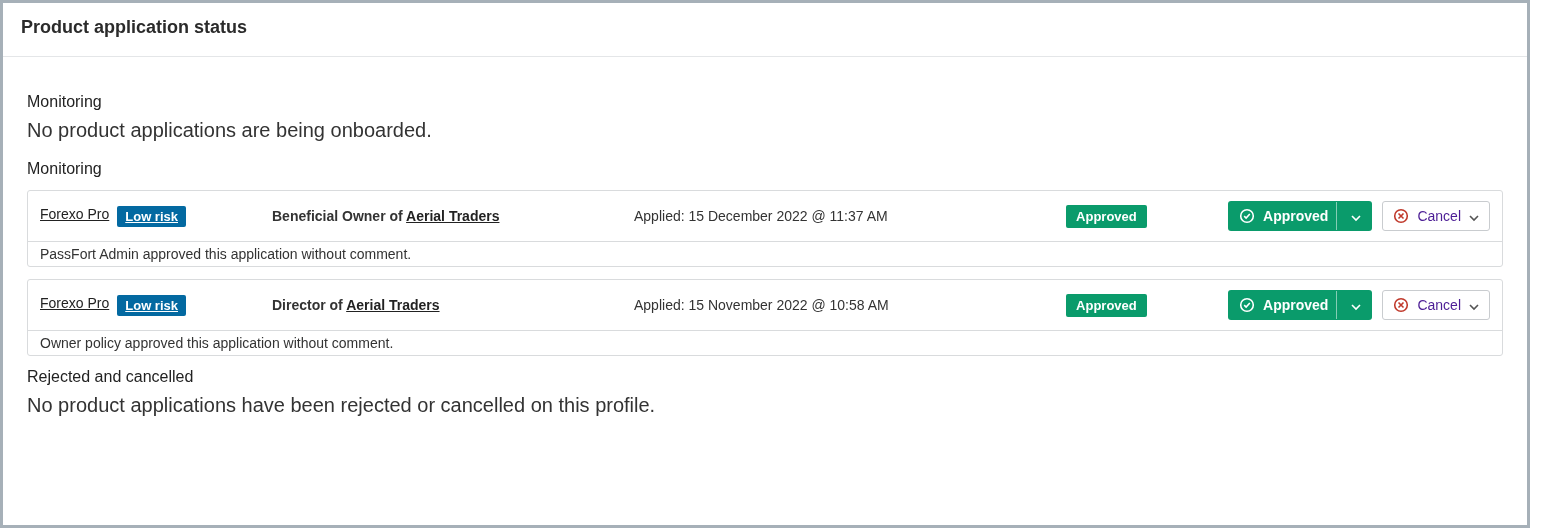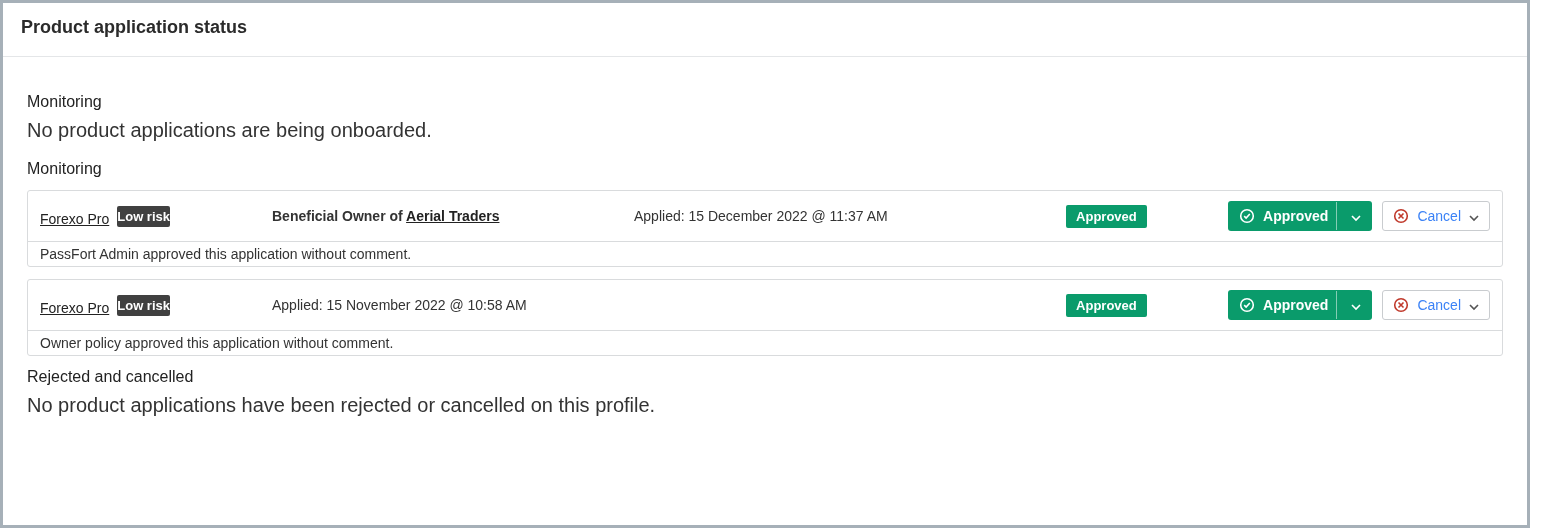--- a/index.html
+++ b/index.html
@@ -56,38 +56,39 @@
     align-items: center;
     padding: 10px 12px;
     gap: 12px;
   }
   .card-note {
     border-top: 1px solid #d9dbdd;
     padding: 4px 12px;
     font-size: 14px;
     color: #333;
   }
-  .col-product { flex: 0 0 220px; display: flex; align-items: flex-end; gap: 8px; }
+  .col-product { flex: 0 0 220px; display: flex; align-items: flex-start; gap: 8px; }
   .col-role    { flex: 0 0 350px; color: #333; font-weight: bold; }
   .col-applied { flex: 1 1 auto; color: #333; }
   .col-status  { flex: 0 0 150px; }
   .col-actions { flex: 0 0 250px; display: flex; gap: 10px; justify-content: flex-start; }
 
   .link {
     color: #222;
     text-decoration: underline;
     cursor: pointer;
   }
   .badge-risk {
-    background: #404040;
+    background: #0369a1;
     color: #fff;
     font-size: 13px;
     font-weight: 700;
-    padding: 3px 0;
+    padding: 3px 8px;
     border-radius: 2px;
+    text-decoration: underline;
   }
   .badge-status {
     background: #0a9b6b;
     color: #fff;
     font-size: 13px;
     font-weight: 700;
     padding: 4px 10px;
     border-radius: 2px;
     display: inline-block;
   }
@@ -103,21 +104,21 @@
     font-weight: 600;
     line-height: 1;
   }
   .btn-approved {
     background: #0a9b6b;
     color: #fff;
   }
   .btn-approved .chev { margin-left: 6px; }
   .btn-cancel {
     background: #fff;
-    color: #3b82f6;
+    color: #4c1d95;
     border: 1px solid #c9cccf;
     font-weight: 400;
   }
   .btn-divider {
     width: 1px;
     align-self: stretch;
     background: rgba(255,255,255,0.5);
     margin: -6px 0;
   }
   .icon-check-circle, .icon-x-circle {
@@ -193,20 +194,23 @@
       </div>
       <div class="card-note">PassFort Admin approved this application without comment.</div>
     </div>
 
     <div class="card">
       <div class="card-row">
         <div class="col-product">
           <a class="link">Forexo Pro</a>
           <span class="badge-risk">Low risk</span>
         </div>
+        <div class="col-role">
+          <span>Director of </span><a class="link">Aerial Traders</a>
+        </div>
         <div class="col-applied">
           <span class="label-applied-prefix">Applied: </span><span>15 November 2022 @ 10:58 AM</span>
         </div>
         <div class="col-status">
           <span class="badge-status">Approved</span>
         </div>
         <div class="col-actions">
           <button class="btn btn-approved">
             <span class="icon-check-circle">
               <svg viewBox="0 0 16 16" width="16" height="16" fill="none" stroke="#fff" stroke-width="1.6">

